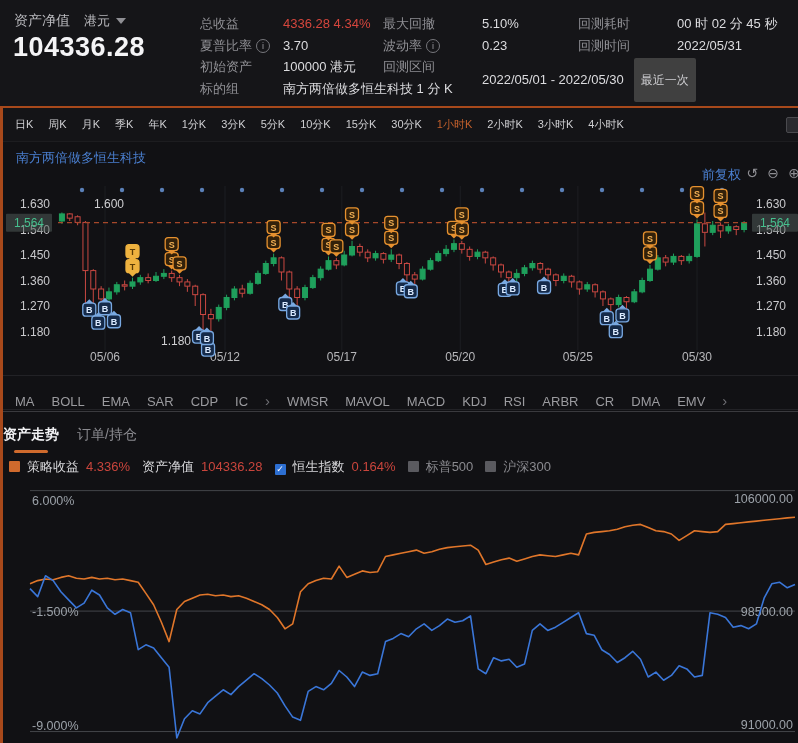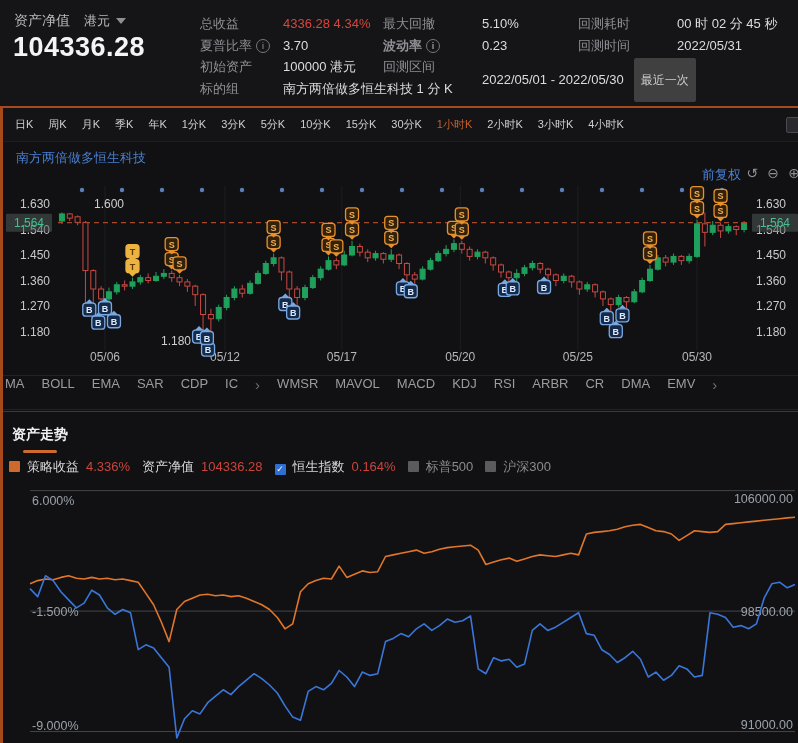--- a/index.html
+++ b/index.html
@@ -25,25 +25,25 @@
   
   .kbar{position:absolute;left:3px;top:108px;width:795px;height:34px;background:#141417;display:flex;align-items:center;gap:15px;padding-left:12px;box-sizing:border-box;border-bottom:1px solid #1d1d20;}
   .kitem{font-size:11px;color:#cfcfd2;cursor:pointer;white-space:nowrap;}
   .kitem.active{color:#c2602c;}
   .kbar-menu{position:absolute;right:-4px;top:9px;width:14px;height:14px;border:1px solid #4a4a4e;border-radius:2px;background:#2a2a2e;cursor:pointer;}
   
   .symbol-link{position:absolute;left:16px;top:149px;font-size:13px;color:#4a7fd0;cursor:pointer;}
   .adjust-link{position:absolute;left:702px;top:166px;font-size:13px;color:#4a7fd0;cursor:pointer;}
   .chart-ctl{position:absolute;top:165px;font-size:14px;color:#8e8e93;cursor:pointer;width:16px;text-align:center;}
   
-  .indbar{position:absolute;left:3px;top:375px;width:795px;height:35px;display:flex;align-items:flex-start;gap:17px;padding-left:2px;box-sizing:border-box;border-top:1px solid #222226;border-bottom:1px solid #222226;}
+  .indbar{position:absolute;left:3px;top:375px;width:795px;height:35px;display:flex;align-items:flex-end;gap:17px;padding-left:12px;box-sizing:border-box;border-top:1px solid #222226;border-bottom:1px solid #222226;}
   .ind{font-size:13px;color:#9b9b9f;cursor:pointer;white-space:nowrap;}
   .ind.chev{color:#6f6f74;font-size:15px;}
   
-  .tabbar{position:absolute;left:3px;top:411px;width:795px;height:44px;display:flex;gap:18px;padding-left:9px;box-sizing:border-box;border-top:1px solid #3a3a3e;}
+  .tabbar{position:absolute;left:3px;top:411px;width:795px;height:44px;display:flex;gap:18px;box-sizing:border-box;border-top:1px solid #3a3a3e;}
   .tab{position:relative;font-size:14px;color:#8a8a8f;cursor:pointer;padding-top:14px;}
   .tab.active{color:#f2f2f4;font-weight:bold;}
   .tab.active::after{content:"";position:absolute;left:50%;transform:translateX(-50%);bottom:2px;width:34px;height:3px;background:#cf6a2d;border-radius:2px;}
   
   .legend{position:absolute;left:9px;top:457px;height:20px;display:flex;align-items:center;gap:12px;font-size:13px;white-space:nowrap;}
   .sw{width:11px;height:11px;display:inline-block;border-radius:1px;margin-right:7px;vertical-align:-1px;text-align:center;line-height:11px;font-size:9px;color:#fff;cursor:pointer;}
   .leg-label{color:#d8d8db;}
   .leg-label.dim{color:#8a8a8f;margin-top:8px;}
   .leg-val{color:#c9453c;margin-left:7px;}
   svg text{font-family:"Liberation Sans","DejaVu Sans",sans-serif;}
@@ -79,21 +79,21 @@
           <span class="h-label" style="position: absolute; left: 200px;">标的组</span>
           <span class="h-value" style="position: absolute; left: 283px;">南方两倍做多恒生科技 1 分 K</span>
         </div>
       </div>
     <div id="stats-col2">
         <div class="stat-row" style="top: 15px; left: 0px;">
           <span class="h-label" style="position: absolute; left: 383px;">最大回撤</span>
           <span class="h-value" style="position: absolute; left: 482px;">5.10%</span>
         </div>
         <div class="stat-row" style="top: 36.5px; left: 0px;">
-          <span class="h-label" style="position: absolute; left: 383px; font-weight: bold;">波动率<i class="info-i">i</i></span>
+          <span class="h-label" style="position: absolute; left: 383px;">波动率<i class="info-i">i</i></span>
           <span class="h-value" style="position: absolute; left: 482px;">0.23</span>
         </div>
         <div class="stat-row" style="top: 58px; left: 0px;">
           <span class="h-label" style="position: absolute; left: 383px;">回测区间</span>
           <span class="h-value" style="position: absolute; left: 482px;">2022/05/01 - 2022/05/30<span class="badge">最近一次</span></span>
         </div>
       </div>
     <div id="stats-col3">
         <div class="stat-row" style="top: 15px; left: 0px;">
           <span class="h-label" style="position: absolute; left: 578px;">回测耗时</span>
@@ -592,20 +592,21 @@
       <span class="ind">RSI</span>
       <span class="ind">ARBR</span>
       <span class="ind">CR</span>
       <span class="ind">DMA</span>
       <span class="ind">EMV</span>
       <span class="ind chev">›</span>
     </div>
 
   <div class="tabbar" id="tabbar">
       <span class="tab active">资产走势</span>
+      <span class="tab">订单/持仓</span>
     </div>
 
   <div class="legend" id="legend">
       <span><span class="sw" style="background: rgb(207, 106, 45);"></span><span class="leg-label">策略收益</span><span class="leg-val">4.336%</span></span>
       <span><span class="leg-label">资产净值</span><span class="leg-val">104336.28</span></span>
       <span><span class="sw" style="background: rgb(45, 111, 210);">✓</span><span class="leg-label">恒生指数</span><span class="leg-val">0.164%</span></span>
       <span><span class="sw" style="background: rgb(90, 90, 95);"></span><span class="leg-label dim">标普500</span></span>
       <span><span class="sw" style="background: rgb(90, 90, 95);"></span><span class="leg-label dim">沪深300</span></span>
     </div>
 

